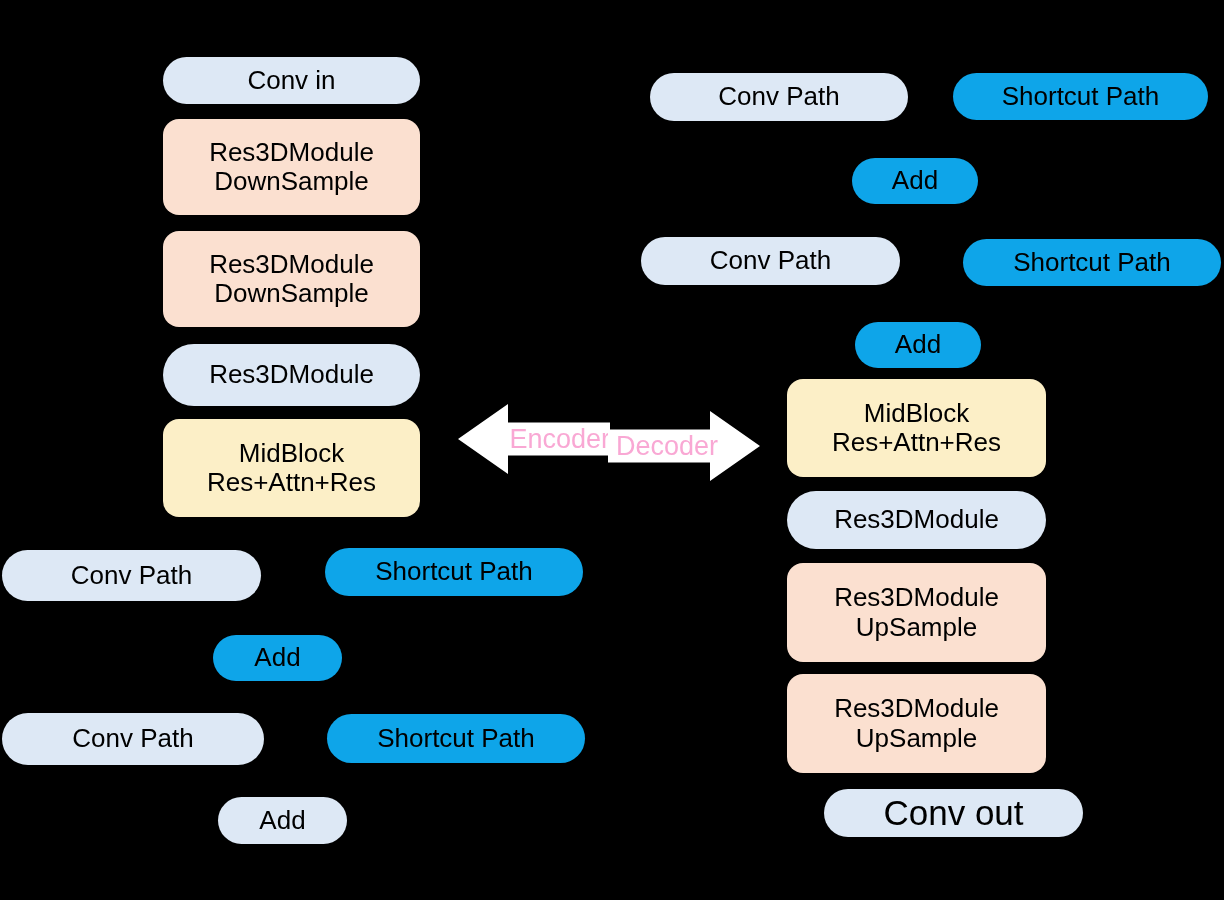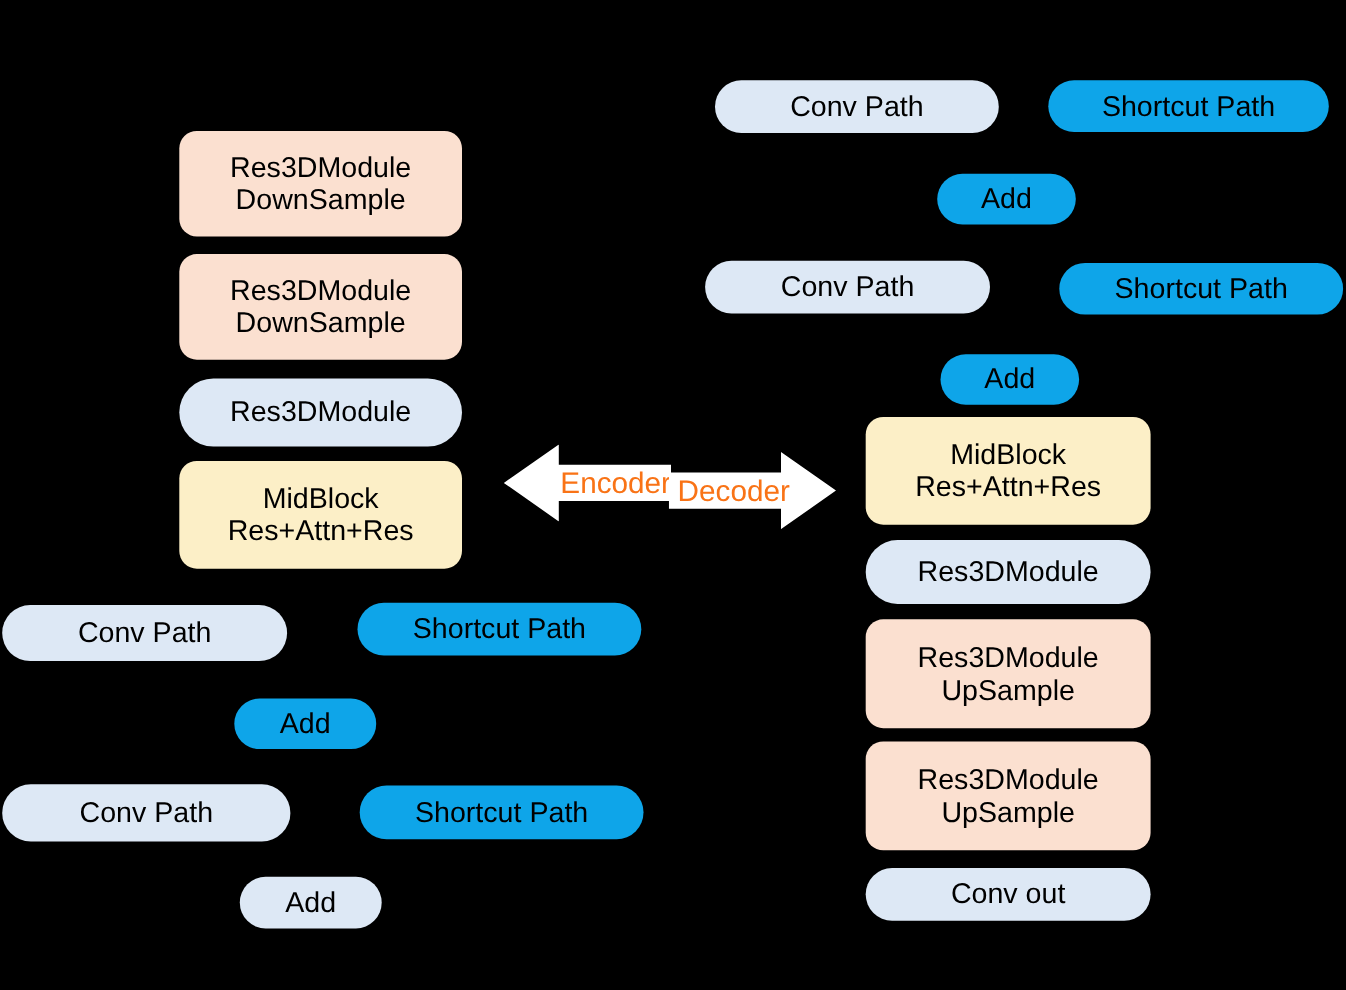--- a/index.html
+++ b/index.html
@@ -50,33 +50,36 @@
   .arrow-wrap svg { display: block; }
   .arrow-label {
     position: absolute;
     top: 0;
     left: 0;
     width: 100%;
     height: 100%;
     display: flex;
     align-items: center;
     justify-content: center;
-    color: #f97316;
+    color: #f9a8d4;
     font-family: "Liberation Sans", sans-serif;
     font-size: 27px;
     white-space: nowrap;
     pointer-events: none;
   }
   .arrow-label.left  { justify-content: flex-end; padding-right: 6px; }
   .arrow-label.right { justify-content: flex-start; padding-left: 8px; }
 </style>
 </head>
 <body>
 
 <div id="canvas">
+    <div class="node c-blue pill" style="left: 163px; top: 57px; width: 257px; height: 47px; font-size: 26px;">
+      <span class="ln">Conv in</span>
+    </div>
     <div class="node c-peach rrect" style="left: 163px; top: 119px; width: 257px; height: 96px; font-size: 26px;">
       <span class="ln">Res3DModule</span>
       <span class="ln">DownSample</span>
     </div>
     <div class="node c-peach rrect" style="left: 163px; top: 231px; width: 257px; height: 96px; font-size: 26px;">
       <span class="ln">Res3DModule</span>
       <span class="ln">DownSample</span>
     </div>
     <div class="node c-blue pill" style="left: 163px; top: 344px; width: 257px; height: 62px; font-size: 26px;">
       <span class="ln">Res3DModule</span>
@@ -93,21 +96,21 @@
       <span class="ln">Res3DModule</span>
     </div>
     <div class="node c-peach rrect" style="left: 787px; top: 563px; width: 259px; height: 99px; font-size: 26px;">
       <span class="ln">Res3DModule</span>
       <span class="ln">UpSample</span>
     </div>
     <div class="node c-peach rrect" style="left: 787px; top: 674px; width: 259px; height: 99px; font-size: 26px;">
       <span class="ln">Res3DModule</span>
       <span class="ln">UpSample</span>
     </div>
-    <div class="node c-blue pill" style="left: 787px; top: 789px; width: 259px; height: 48px; font-size: 26px;">
+    <div class="node c-blue pill" style="left: 824px; top: 789px; width: 259px; height: 48px; font-size: 35px;">
       <span class="ln">Conv out</span>
     </div>
     <div class="node c-blue pill" style="left: 2px; top: 550px; width: 259px; height: 51px; font-size: 26px;">
       <span class="ln">Conv Path</span>
     </div>
     <div class="node c-green pill" style="left: 325px; top: 548px; width: 258px; height: 48px; font-size: 26px;">
       <span class="ln">Shortcut Path</span>
     </div>
     <div class="node c-green pill" style="left: 213px; top: 635px; width: 129px; height: 46px; font-size: 26px;">
       <span class="ln">Add</span>

